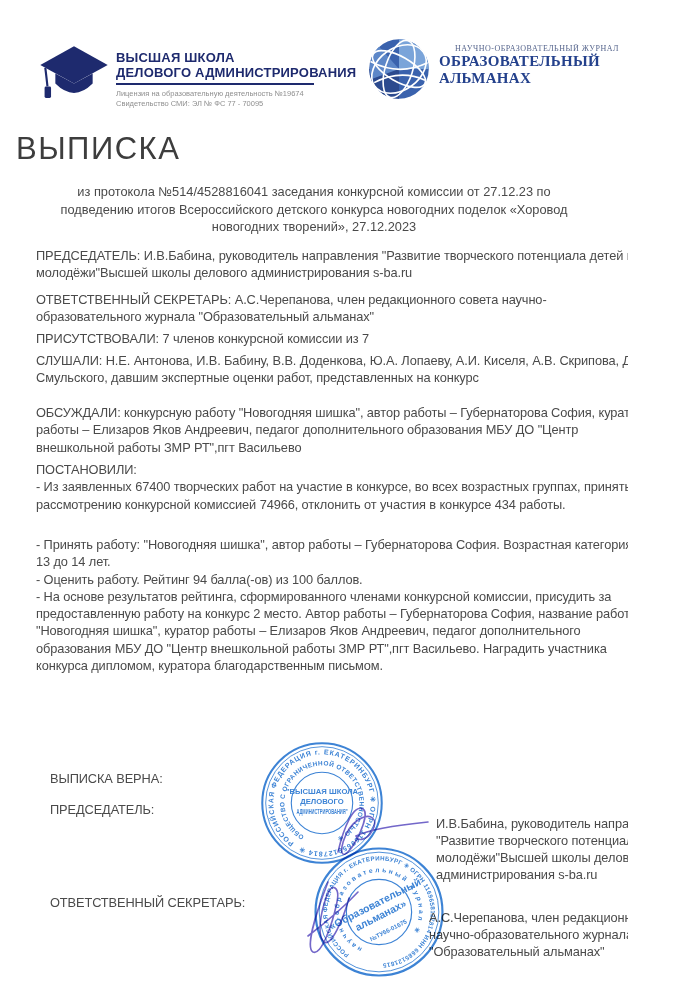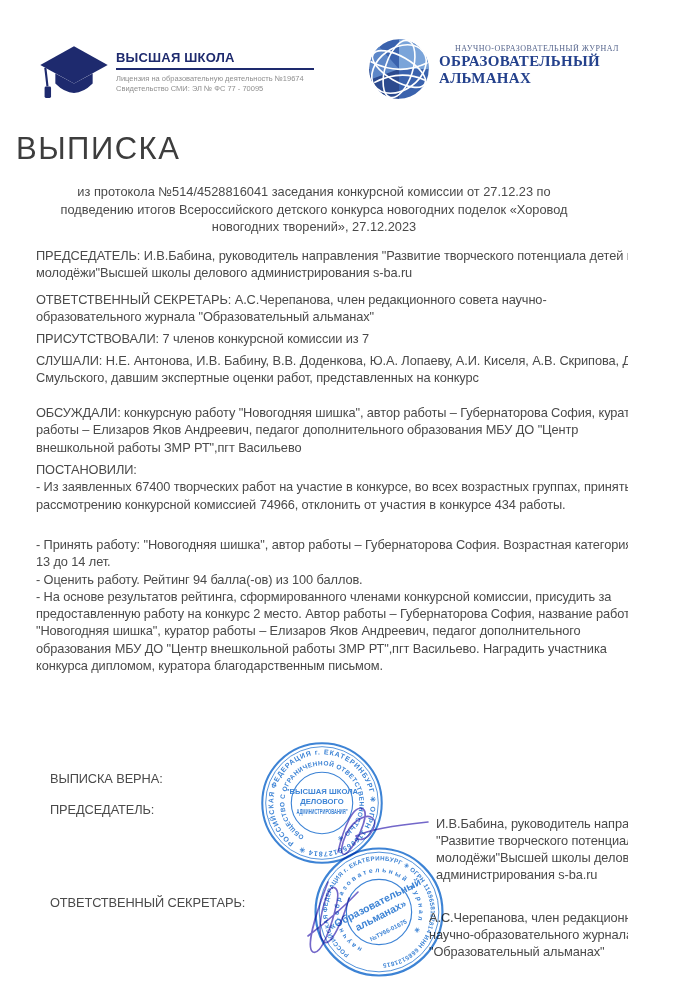--- a/index.html
+++ b/index.html
@@ -52,20 +52,21 @@
 
   <div class="logo-left">
     <svg class="cap-icon" viewBox="0 0 100 92">
       <polygon points="50,6 97,32 50,58 3,32" fill="#1e2a6e"></polygon>
       <path d="M 24,44 L 24,58 Q 50,84 76,58 L 76,44 L 50,58 Z" fill="#1e2a6e"></path>
       <path d="M 10,36 Q 12,52 13,62" stroke="#1e2a6e" stroke-width="3" fill="none"></path>
       <rect x="9" y="62" width="9" height="16" rx="2" fill="#1e2a6e"></rect>
     </svg>
     <div class="ll-text">
       <div class="ll-line">ВЫСШАЯ ШКОЛА</div>
+      <div class="ll-line">ДЕЛОВОГО АДМИНИСТРИРОВАНИЯ</div>
       <div class="ll-rule"></div>
       <div class="ll-lic">Лицензия на образовательную деятельность №19674</div>
       <div class="ll-lic">Свидетельство СМИ: ЭЛ № ФС 77 - 70095</div>
     </div>
   </div>
 
   <div class="logo-right">
     <svg class="globe-icon" viewBox="0 0 100 100">
       <circle cx="50" cy="50" r="48" fill="#3a62ad"></circle>
       <path d="M 50,2 A 48,48 0 0 1 98,50 L 50,50 Z" fill="#7aa4d9"></path>

